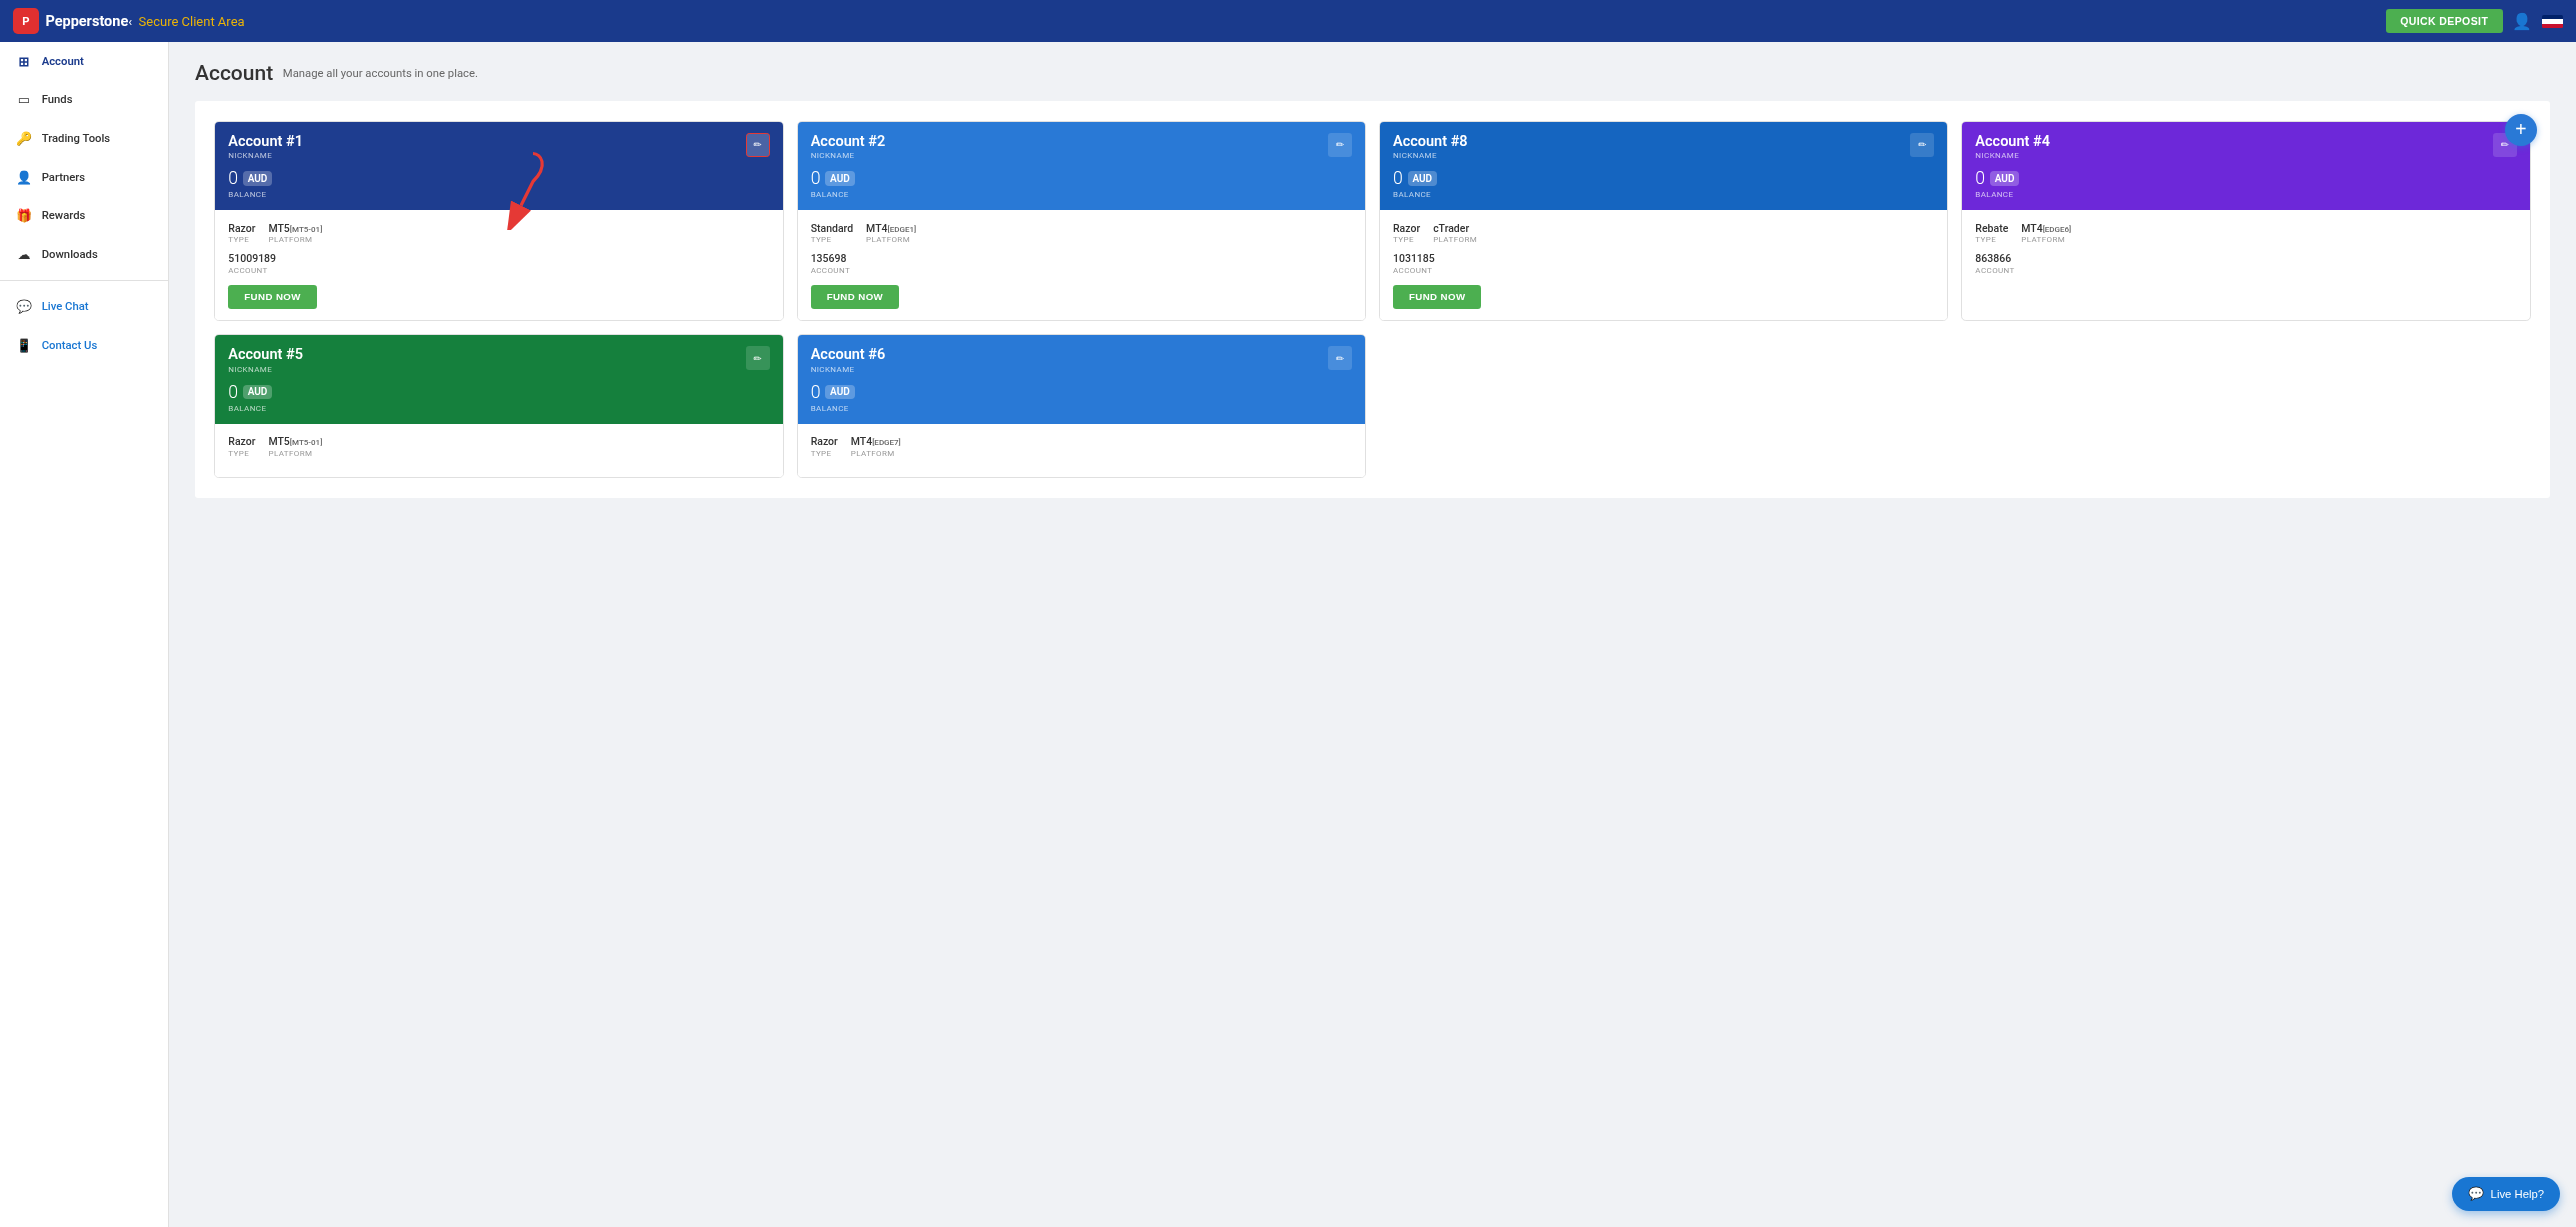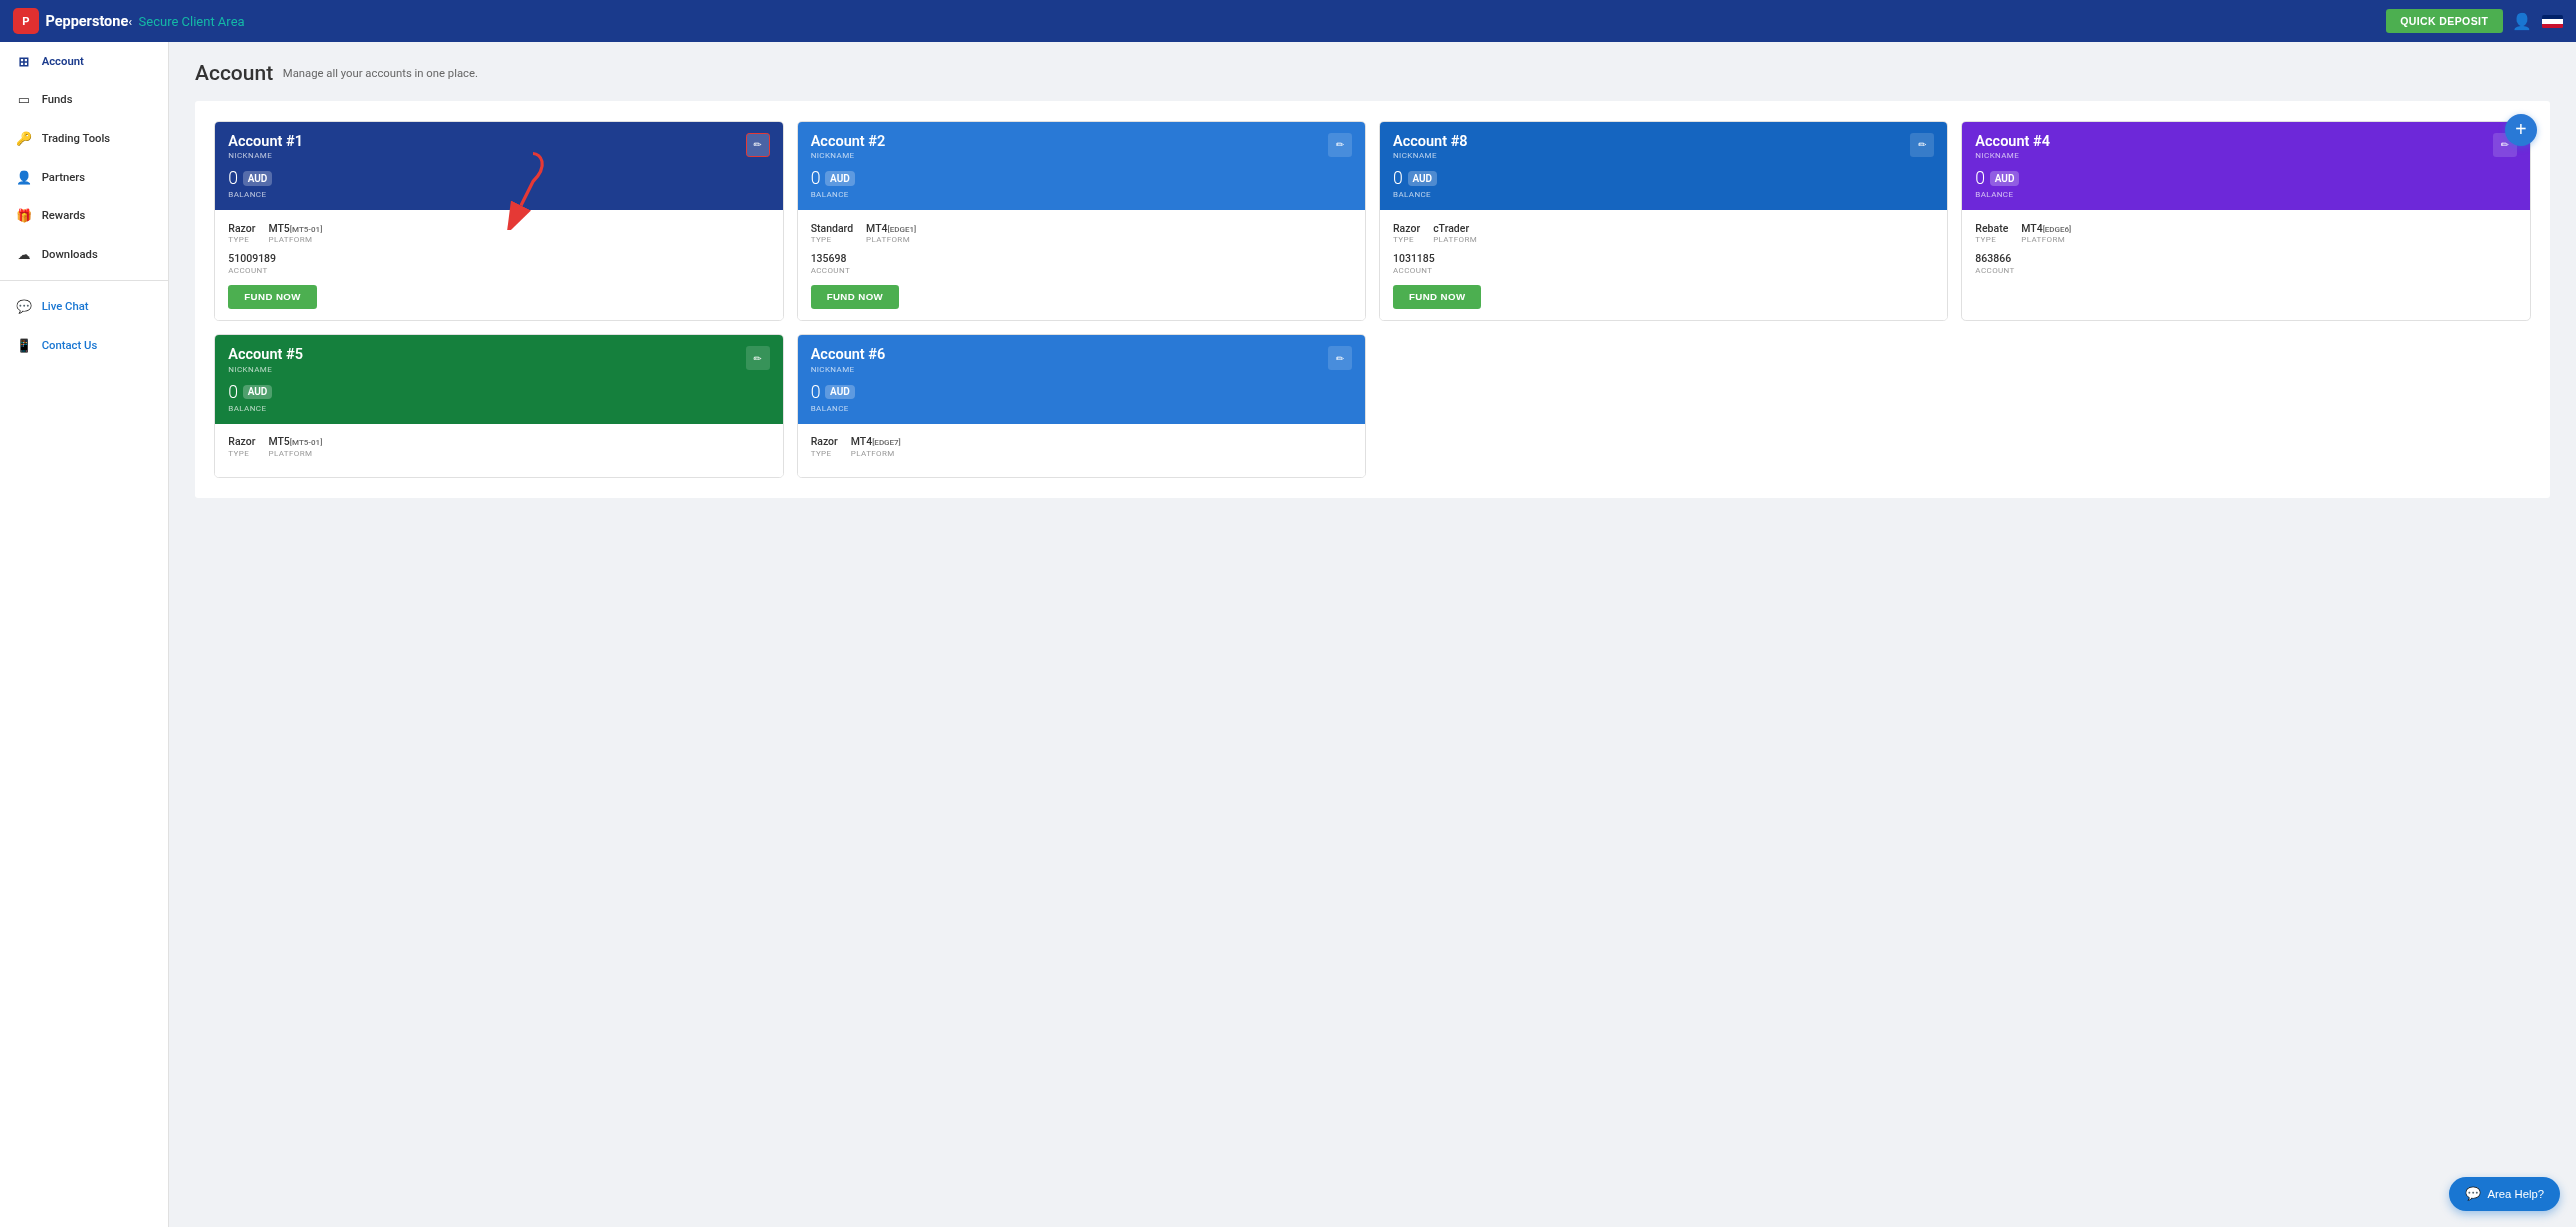--- a/index.html
+++ b/index.html
@@ -29,21 +29,21 @@
       background: #e03030;
       border-radius: 4.8px;
       display: flex;
       align-items: center;
       justify-content: center;
       color: white;
       font-weight: bold;
       font-size: 11.3px;
     }
     .nav-title {
-      color: #14b8a6;
+      color: #eab308;
       font-size: 13px;
     }
     .nav-back-arrow {
       color: white;
       margin-right: 6.4px;
       font-size: 13px;
     }
     .nav-right {
       margin-left: auto;
       display: flex;
@@ -647,15 +647,15 @@
   </div>
         </div>
 
     </div>
 
   </main>
 </div>
 
 <button class="help-btn">
   <span class="help-chat-icon">💬</span>
-  <span>Area Help?</span>
+  <span>Live Help?</span>
 </button>
 
 
 </body></html>

